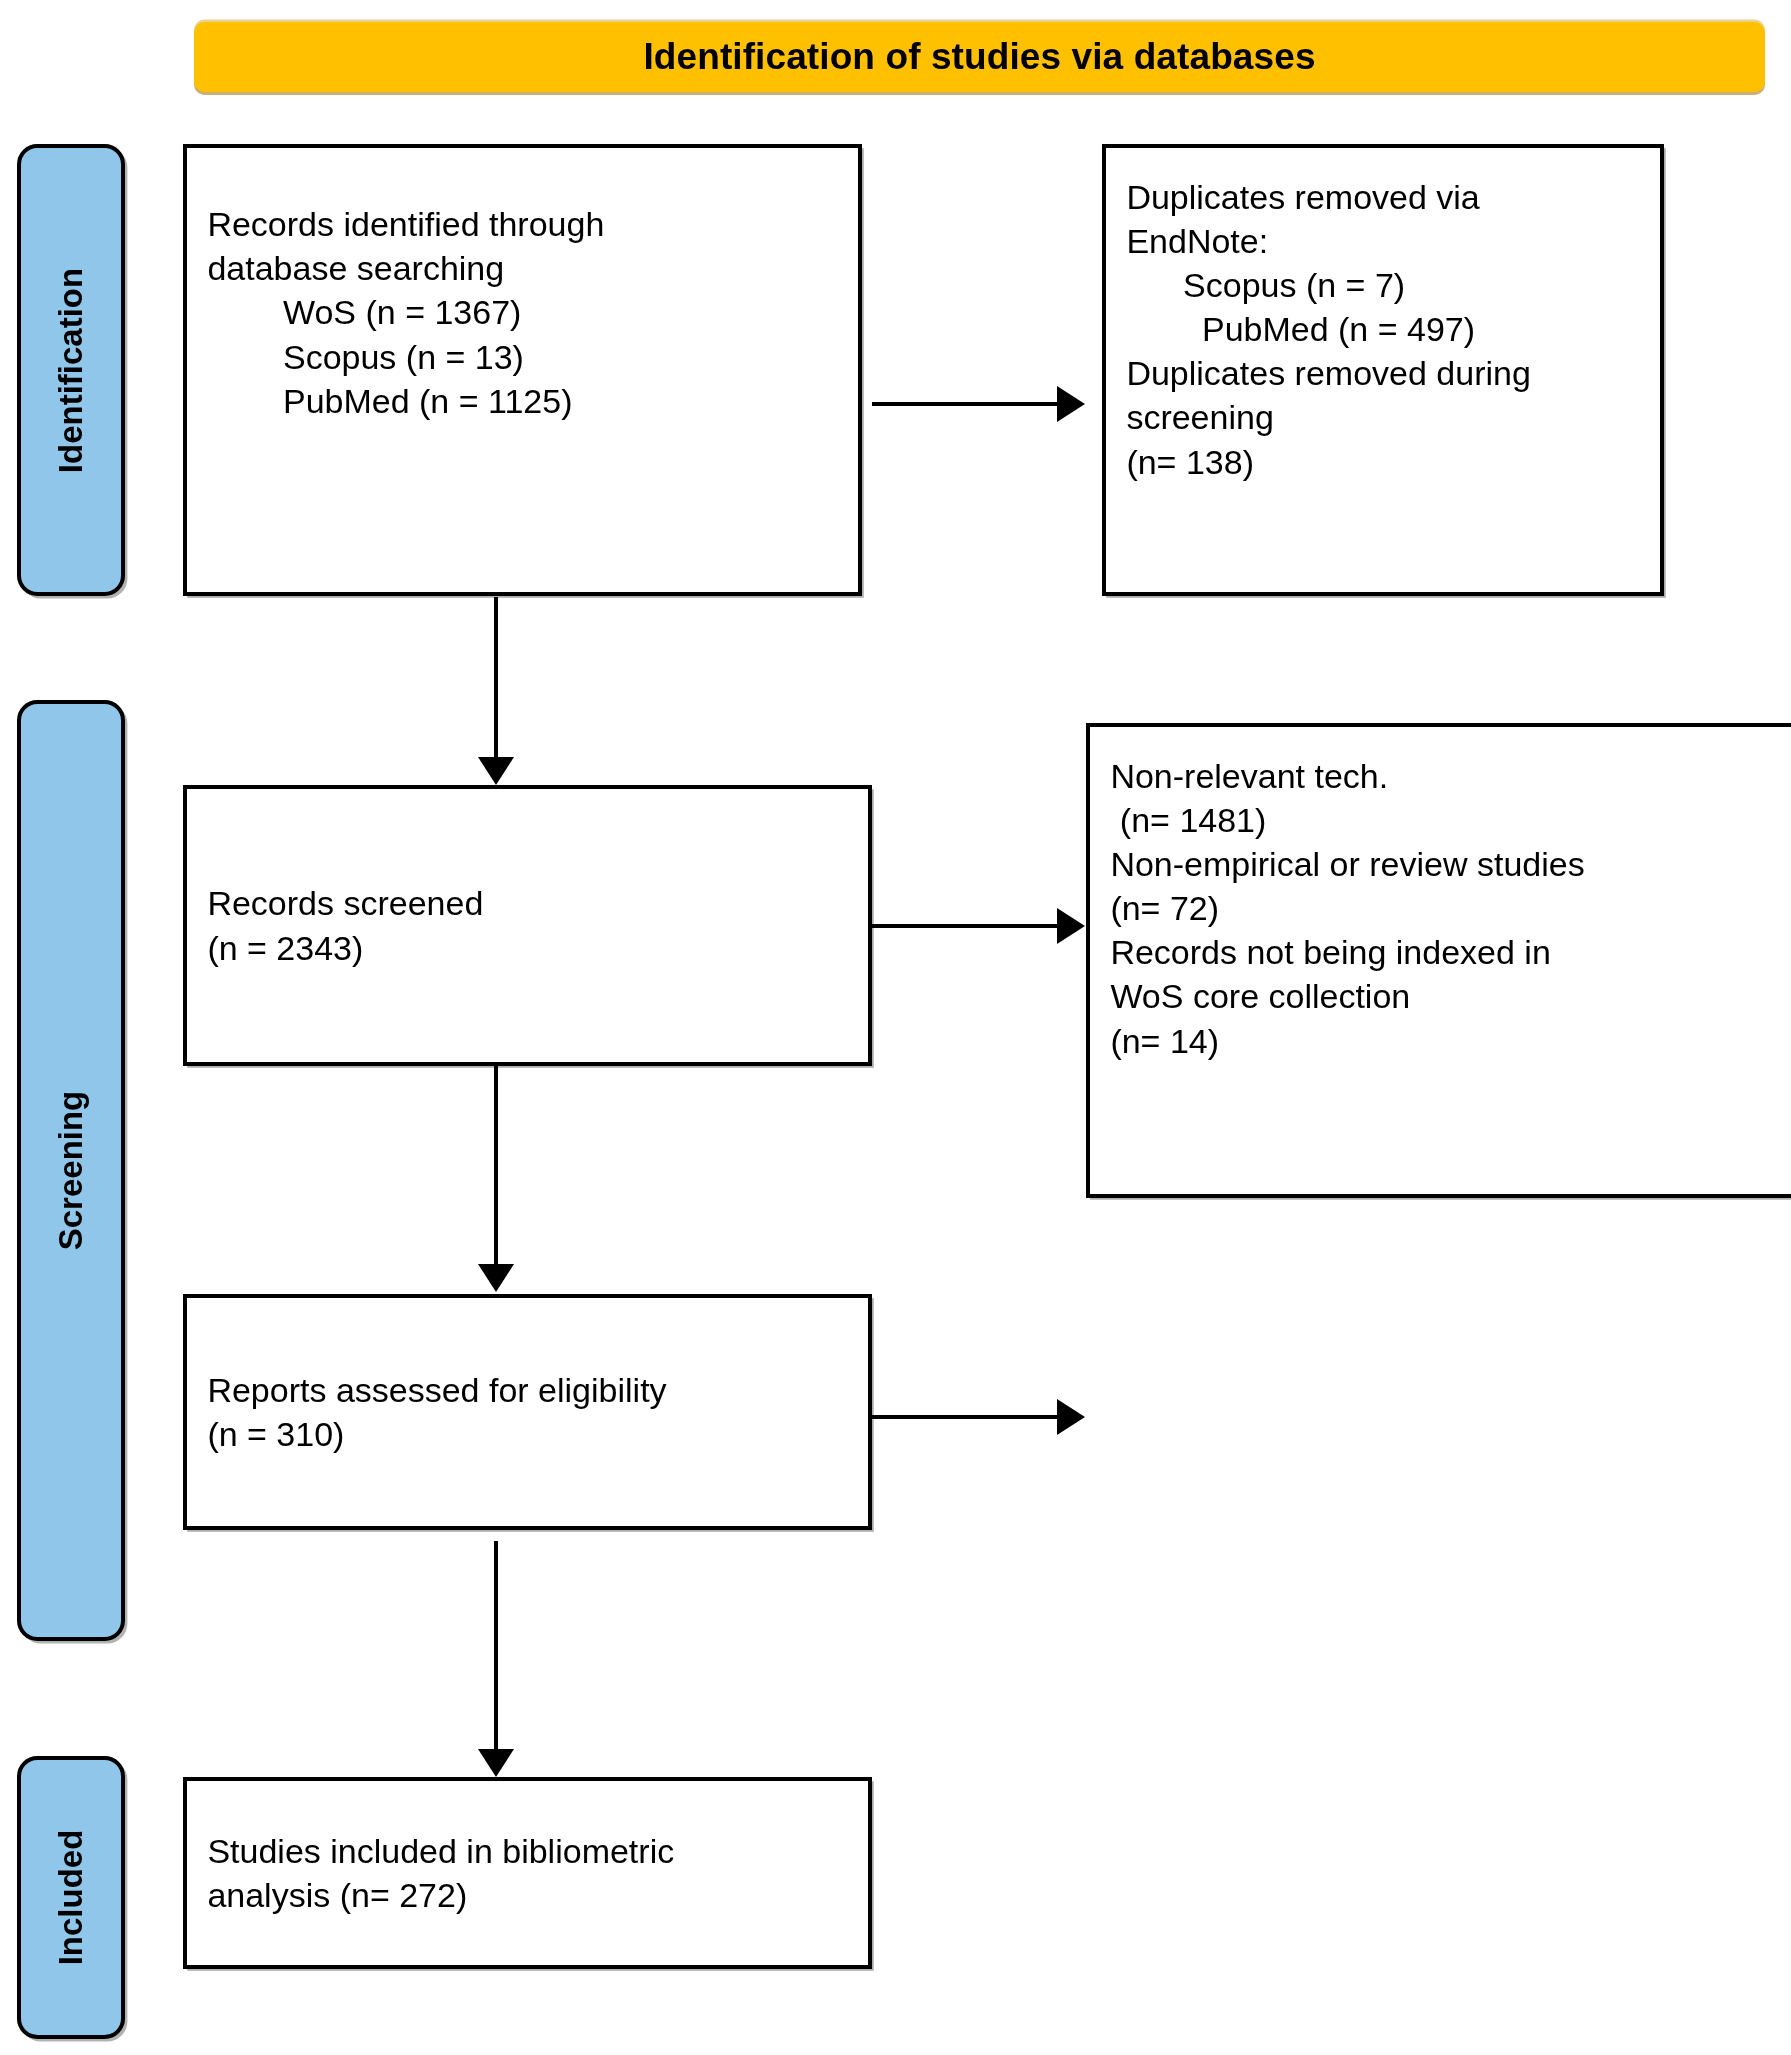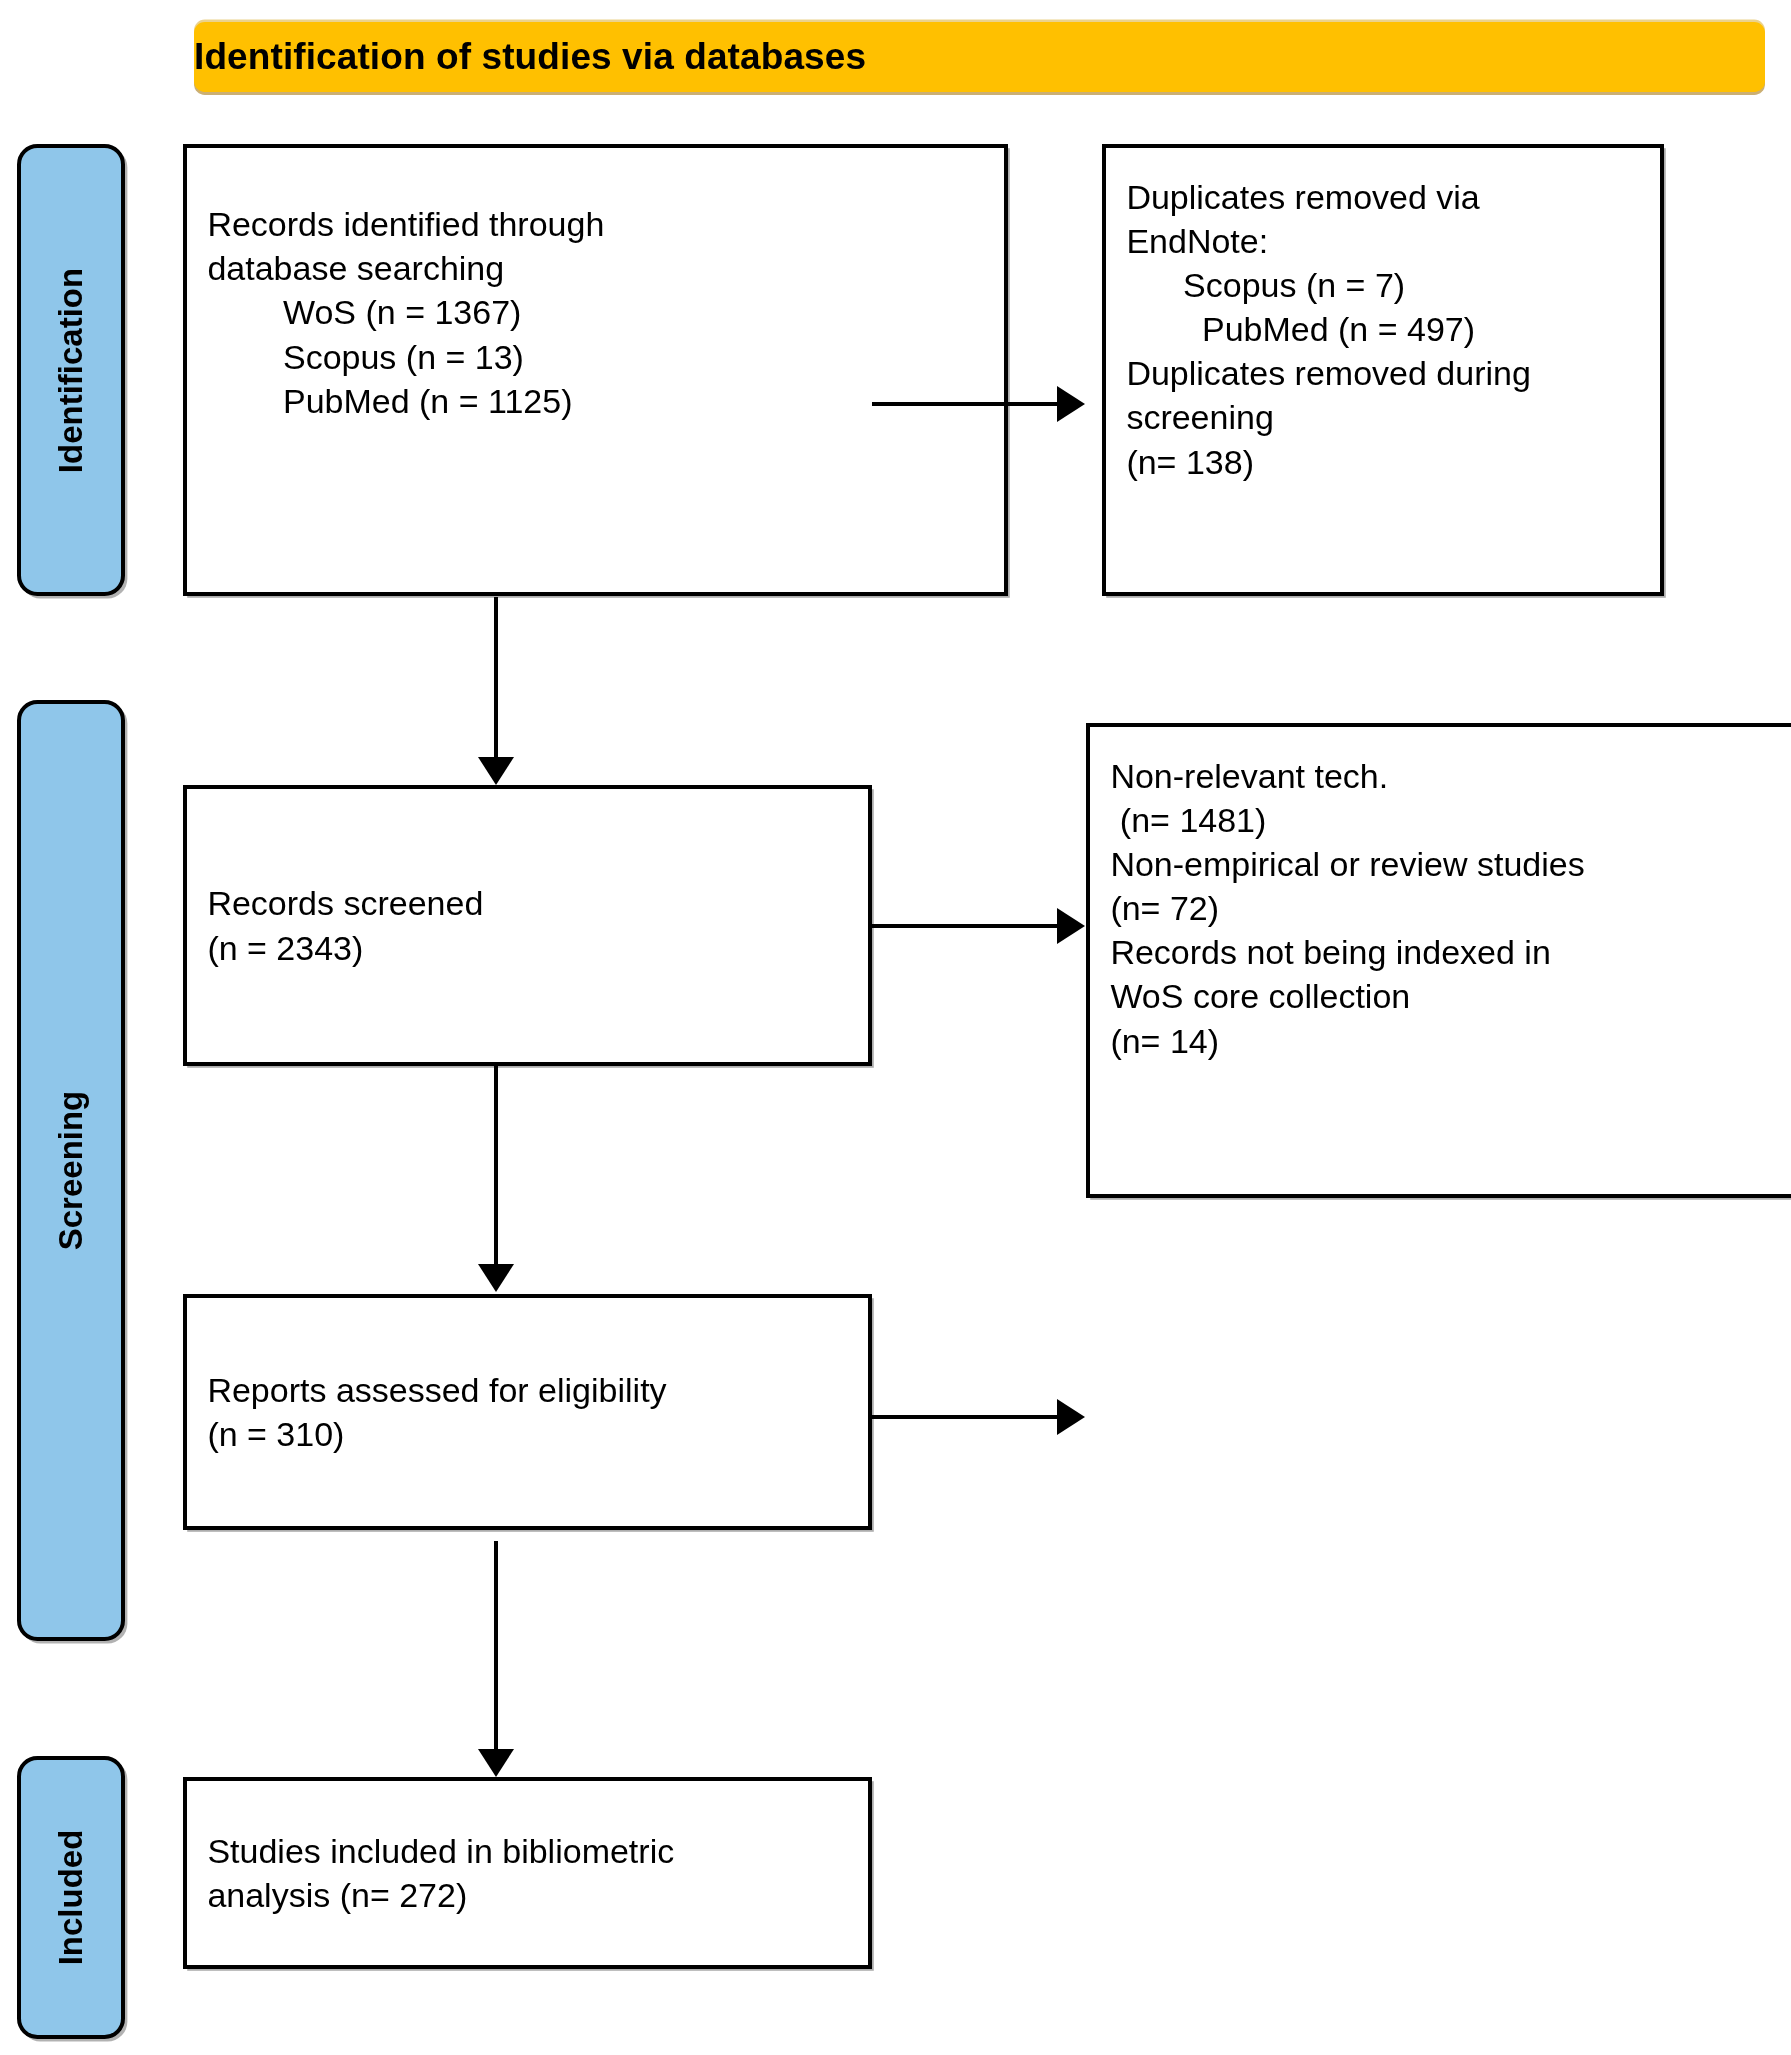--- a/index.html
+++ b/index.html
@@ -27,20 +27,21 @@
     left: 194px;
     top: 21.7px;
     width: 1571px;
     height: 70px;
     background: #FFC000;
     border-radius: 10.8px;
     box-shadow: 0 3px 0 0 rgba(160,110,0,0.55),
                 0 -2.4px 0 0 rgba(210,155,0,0.45);
     display: flex;
     align-items: center;
+    justify-content: center;
   }
   .banner-text {
     font-size: 37px;
     font-weight: bold;
     letter-spacing: 0.1px;
     color: #000000;
     text-align: center;
     line-height: 1;
   }
 
@@ -81,21 +82,21 @@
   .fbox-text {
     font-size: 34px;
     line-height: 1.30;
     color: #000000;
     white-space: pre-wrap;
     padding: 0 15.6px 0 20.4px;
     width: 100%;
     box-sizing: border-box;
   }
 
-  #box-identified  { left: 183px;  top: 144px;  width: 825px; height: 452px; }
+  #box-identified  { left: 183px;  top: 144px;  width: 679px; height: 452px; }
   #box-duplicates  { left: 1086px; top: 144px;  width: 562px; height: 452px; margin-left: 16px; }
   #box-screened    { left: 183px;  top: 785px; width: 689px; height: 281px; }
   #box-excluded-screening { left: 1086px; top: 698px; width: 800px; height: 475px; margin-top: 25px; }
   #box-eligibility { left: 183px;  top: 1294px; width: 689px; height: 236px; }
   #box-excluded-reports   { left: 1086px; top: 1292px; width: 687px; height: 475px; }
   #box-included    { left: 183px;  top: 1777px; width: 689px; height: 192px; }
 
   
   #box-duplicates .fbox-text,
   #box-excluded-screening .fbox-text { align-self: flex-start; padding-top: 26.5px; }

